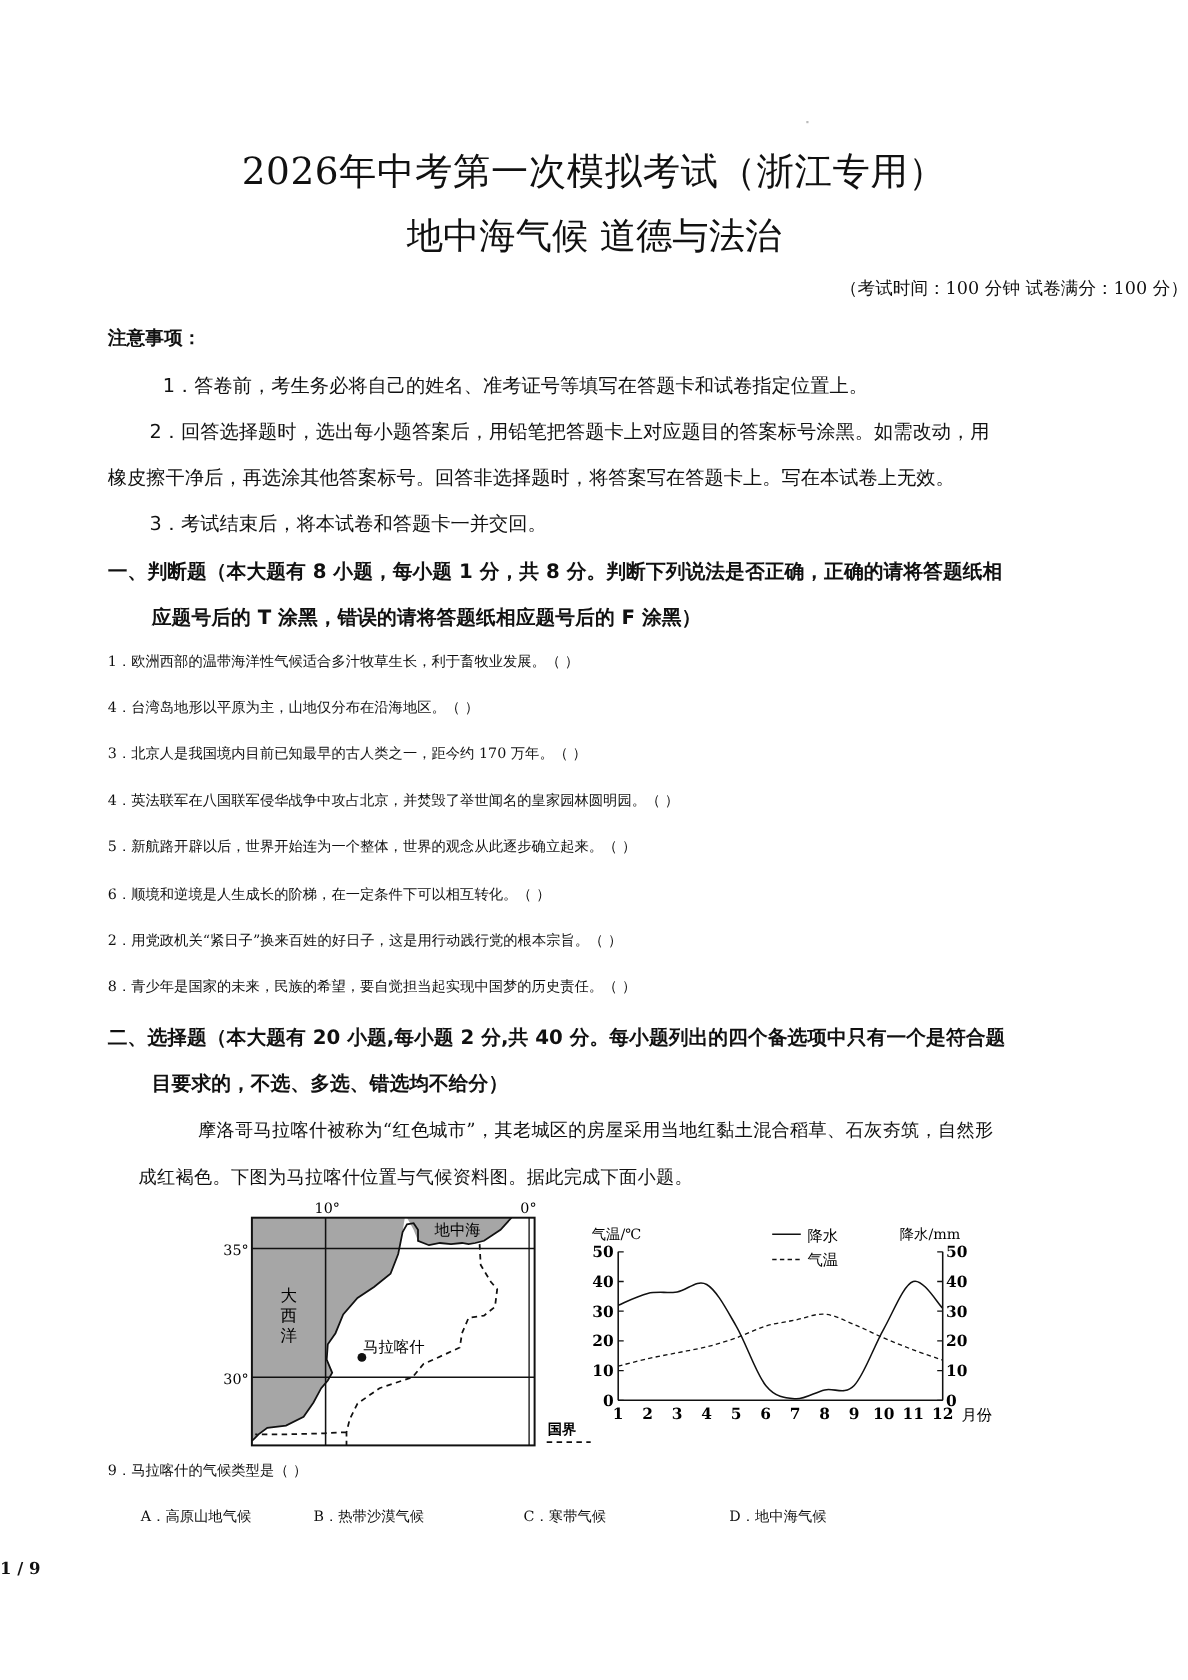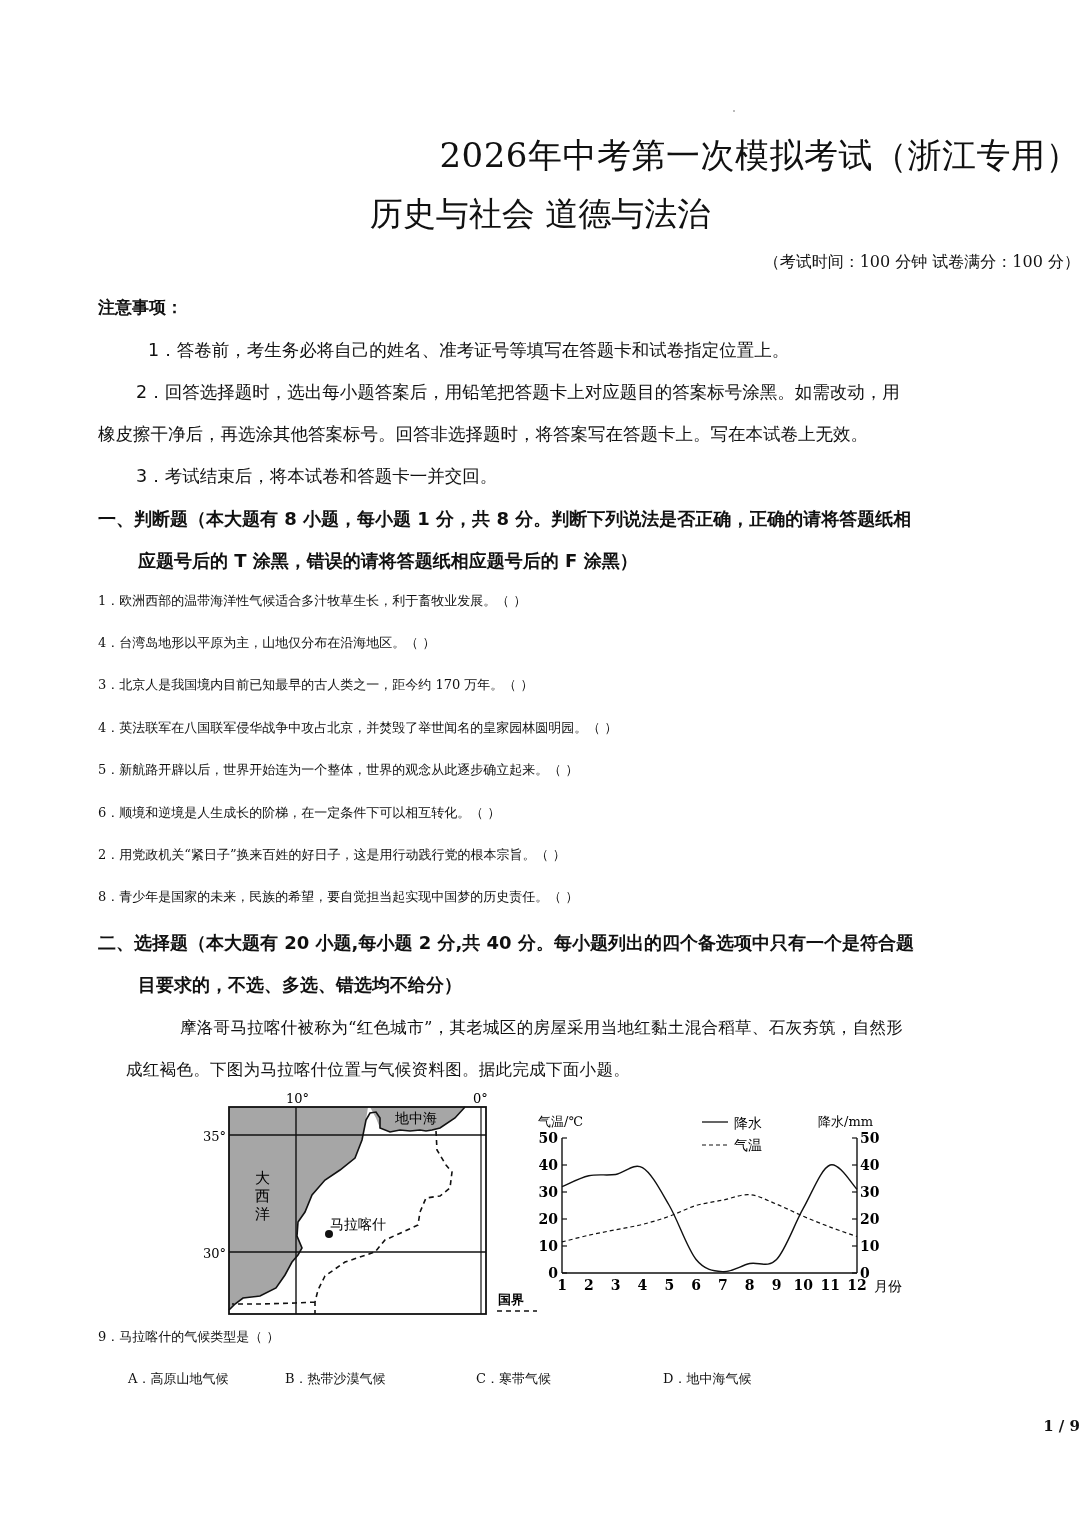--- a/index.html
+++ b/index.html
@@ -1,39 +1,39 @@
 <!DOCTYPE html>
 <html><head>
 <meta charset="utf-8">
 <style>
   html, body { margin: 0; padding: 0; background: #ffffff; }
   body {
     width: 1080px; height: 1527px; position: relative; overflow: hidden;
     font-family: "DejaVu Serif", "Liberation Serif", serif; color: #111;
   }
   .abs { position: absolute; white-space: nowrap; }
-  .title1 { left: 0; width: 1080px; top: 133px; text-align: right; font-size: 34px; letter-spacing: 0.5px; }
+  .title1 { left: 0; width: 1080px; top: 133px; text-align: center; font-size: 34px; letter-spacing: 0.5px; }
   .title2 { left: 0; width: 1080px; top: 192px; text-align: center; font-size: 33px; font-family: "DejaVu Sans", "Liberation Sans", sans-serif; }
   .subtitle { left: 0; width: 1080px; top: 252px; text-align: right; font-size: 16px; }
   .notice-h { left: 98px; top: 296px; font-size: 17px; font-weight: bold; font-family: "DejaVu Sans", "Liberation Sans", sans-serif; }
   .line { font-size: 17.5px; font-family: "DejaVu Sans", "Liberation Sans", sans-serif; }
   .sec { font-size: 18px; font-weight: bold; font-family: "DejaVu Sans", "Liberation Sans", sans-serif; }
   .q { font-size: 13px; font-family: "DejaVu Serif", "Liberation Serif", serif; }
   .intro { font-size: 16.5px; font-family: "DejaVu Serif", "Liberation Serif", serif; letter-spacing: 0.3px; }
-  .pageno { left: 0; width: 1080px; top: 1417px; text-align: right; font-size: 15px; font-weight: bold; }
+  .pageno { left: 0; width: 1080px; top: 1417px; text-align: left; font-size: 15px; font-weight: bold; }
   .mark { left: 733px; top: 110px; width: 2px; height: 2px; background: #bbb; }
   svg text { font-family: "DejaVu Serif", "Liberation Serif", serif; }
 </style>
 </head>
 <body>
 
 <div class="abs mark"></div>
 
 <div class="abs title1">2026年中考第一次模拟考试（浙江专用）</div>
-<div class="abs title2">历史与社会  道德与法治</div>
+<div class="abs title2">地中海气候  道德与法治</div>
 <div class="abs subtitle">（考试时间：100 分钟   试卷满分：100 分）</div>
 
 <div class="abs notice-h">注意事项：</div>
 <div class="abs line" style="left:148px; top:338px;">1．答卷前，考生务必将自己的姓名、准考证号等填写在答题卡和试卷指定位置上。</div>
 <div class="abs line" style="left:136px; top:380px;">2．回答选择题时，选出每小题答案后，用铅笔把答题卡上对应题目的答案标号涂黑。如需改动，用</div>
 <div class="abs line" style="left:98px; top:422px;">橡皮擦干净后，再选涂其他答案标号。回答非选择题时，将答案写在答题卡上。写在本试卷上无效。</div>
 <div class="abs line" style="left:136px; top:464px;">3．考试结束后，将本试卷和答题卡一并交回。</div>
 
 <div class="abs sec" style="left:98px; top:507px;">一、判断题（本大题有 8 小题，每小题 1 分，共 8 分。判断下列说法是否正确，正确的请将答题纸相</div>
 <div class="abs sec" style="left:138px; top:549px;">应题号后的 T 涂黑，错误的请将答题纸相应题号后的 F  涂黑）</div>

